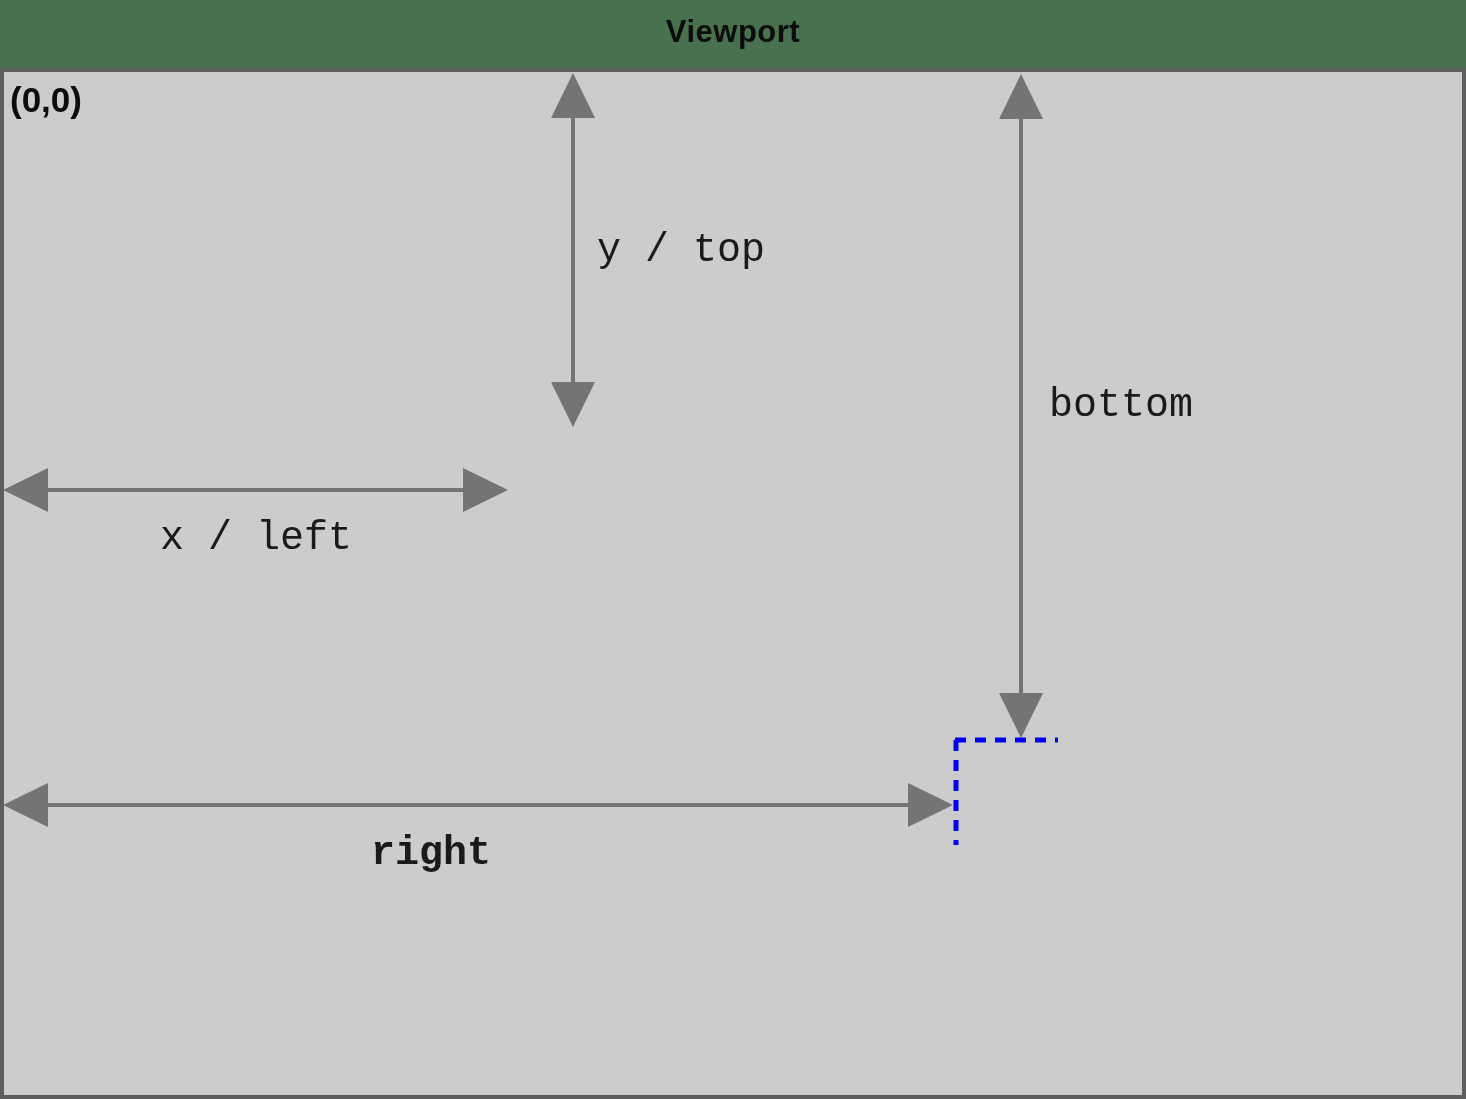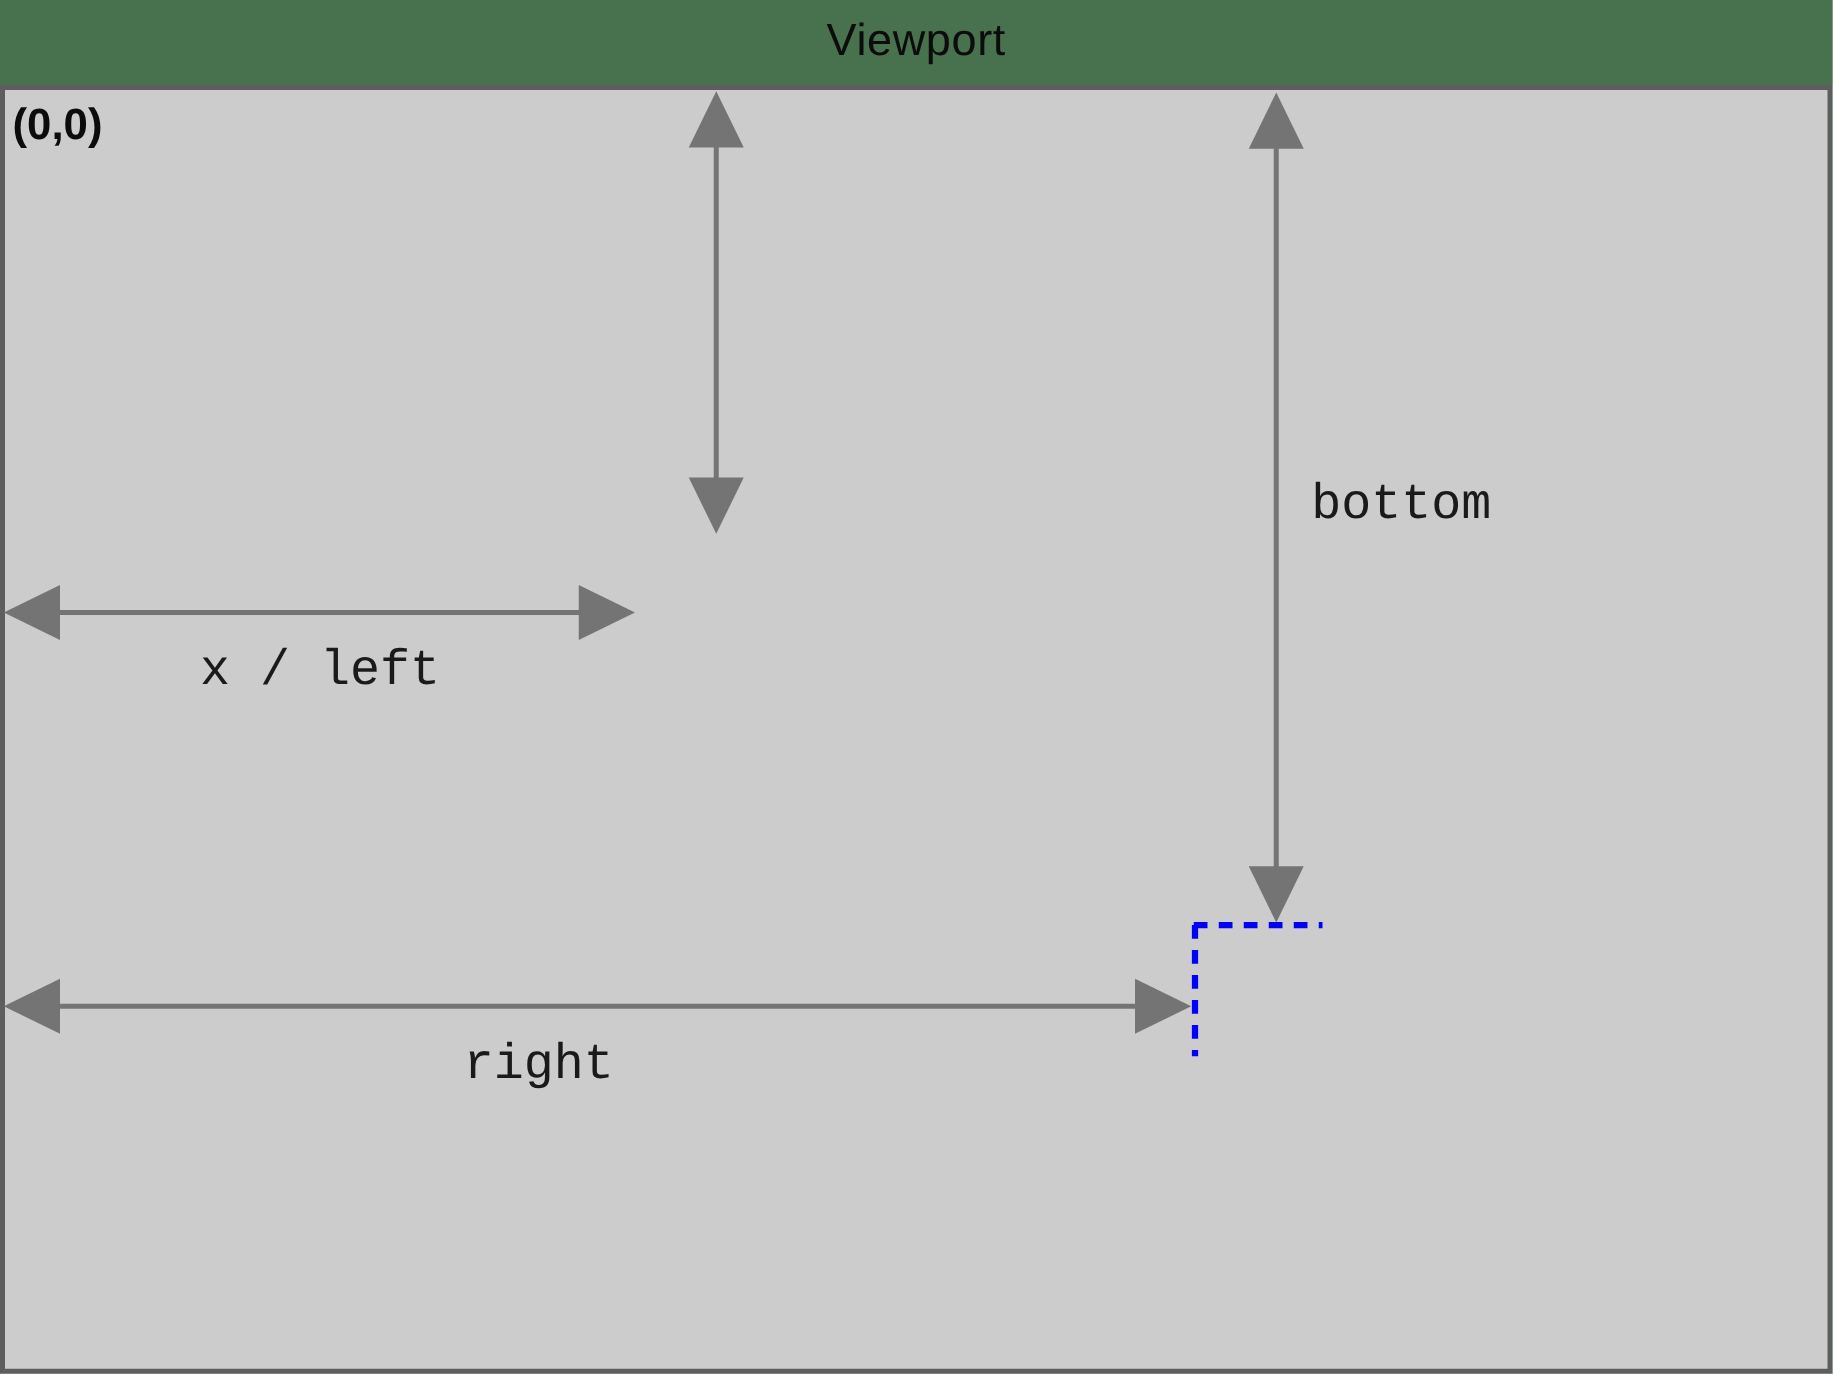--- a/index.html
+++ b/index.html
@@ -16,23 +16,24 @@
   }
   .header {
     position: absolute; left: 0; top: 0;
     width: 1466px; height: 68px;
     background: #48714e;
   }
   .title {
     width: 100%; height: 68px;
     line-height: 64px;
     text-align: center;
-    font-size: 36px;
+    font-size: 31px;
     color: #0c0c0c;
     letter-spacing: 0.5px;
+    font-weight: bold;
   }
   .viewport {
     position: absolute;
     left: 0; top: 68px;
     width: 1458px; height: 1027px;
     background: #cccccc;
     border: 4px solid #5e5e5e;
     box-sizing: border-box;
     width: 1466px; height: 1031px; font-weight: bold;
   }
@@ -67,21 +68,21 @@
     position: absolute;
     transform: translate(-50%, -50%);
     font-family: "Liberation Mono", "DejaVu Sans Mono", monospace;
     font-size: 40px;
     color: #1a1a1a;
     white-space: nowrap;
   }
   .anno.y-top  { left: 681px;  top: 250px; }
   .anno.x-left { left: 256px;  top: 538px; }
   .anno.bottom { left: 1121px; top: 405px; }
-  .anno.right  { left: 431px;  top: 853px; }
+  .anno.right  { left: 431px;  top: 853px; font-weight: bold; }
 </style>
 </head>
 <body>
 
 <div class="stage">
 
   <div class="header">
     <div class="title">Viewport</div>
   </div>
 
@@ -115,17 +116,18 @@
       <polygon points="3,805 48,783 48,827"></polygon>
       <polygon points="953,805 908,783 908,827"></polygon>
     </g>
 
     <g stroke="#0000ff" stroke-width="5" stroke-dasharray="11 9" fill="none">
       <line x1="955" y1="740" x2="1058" y2="740"></line>
       <line x1="956" y1="740" x2="956" y2="845"></line>
     </g>
   </svg>
 
+  <div class="anno y-top">y / top</div>
   <div class="anno x-left">x / left</div>
   <div class="anno bottom">bottom</div>
   <div class="anno right">right</div>
 
 </div>
 
 </body></html>

